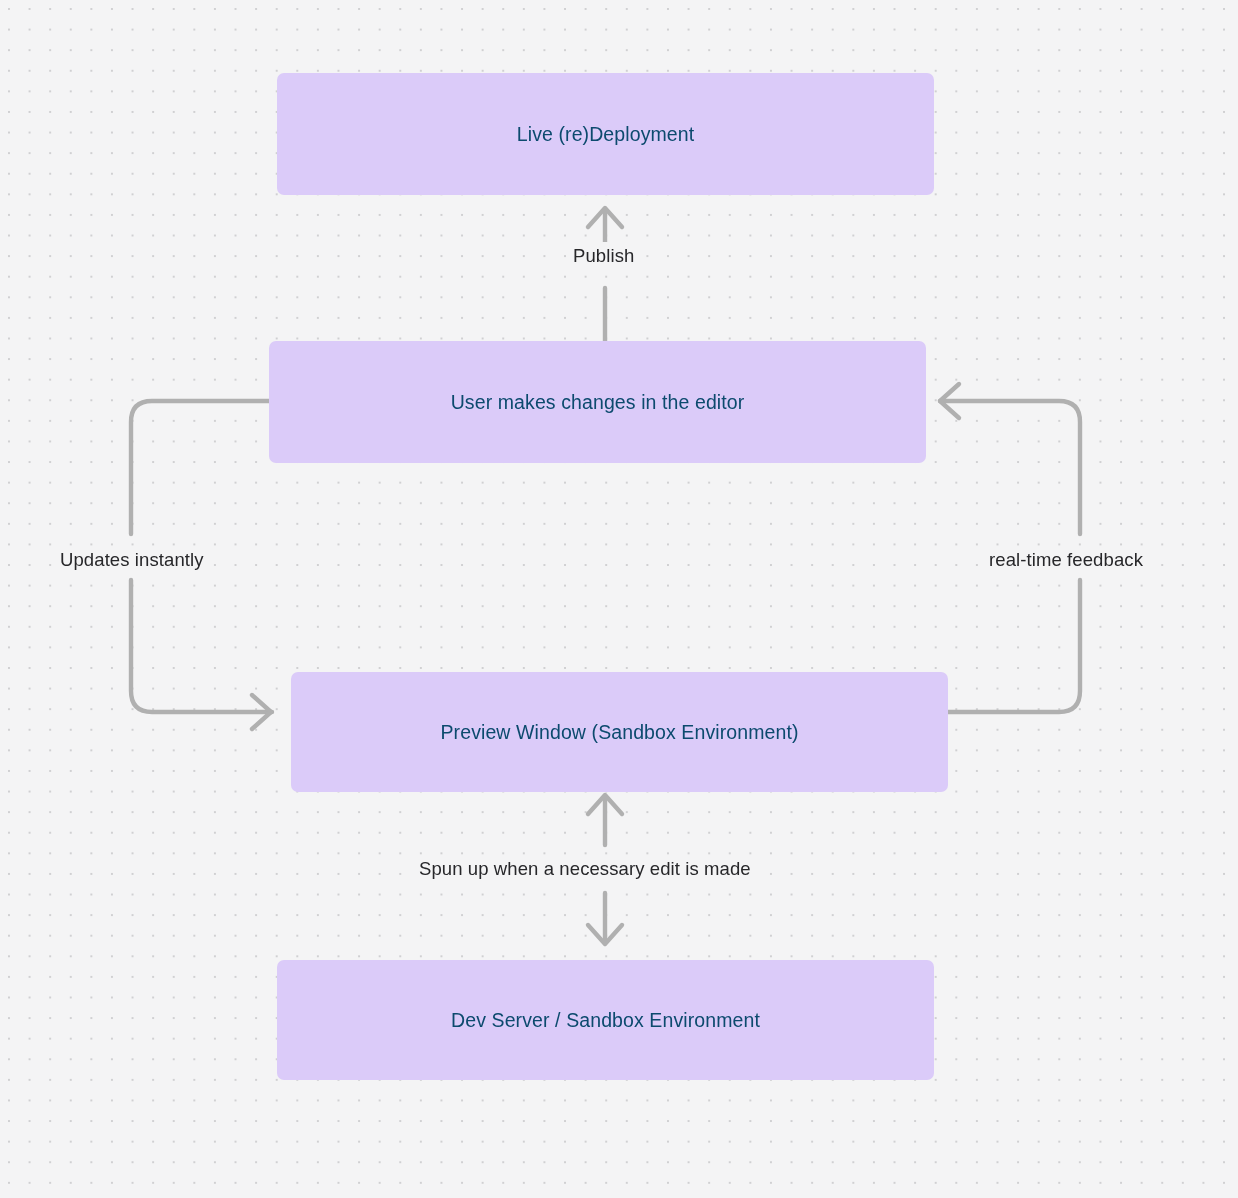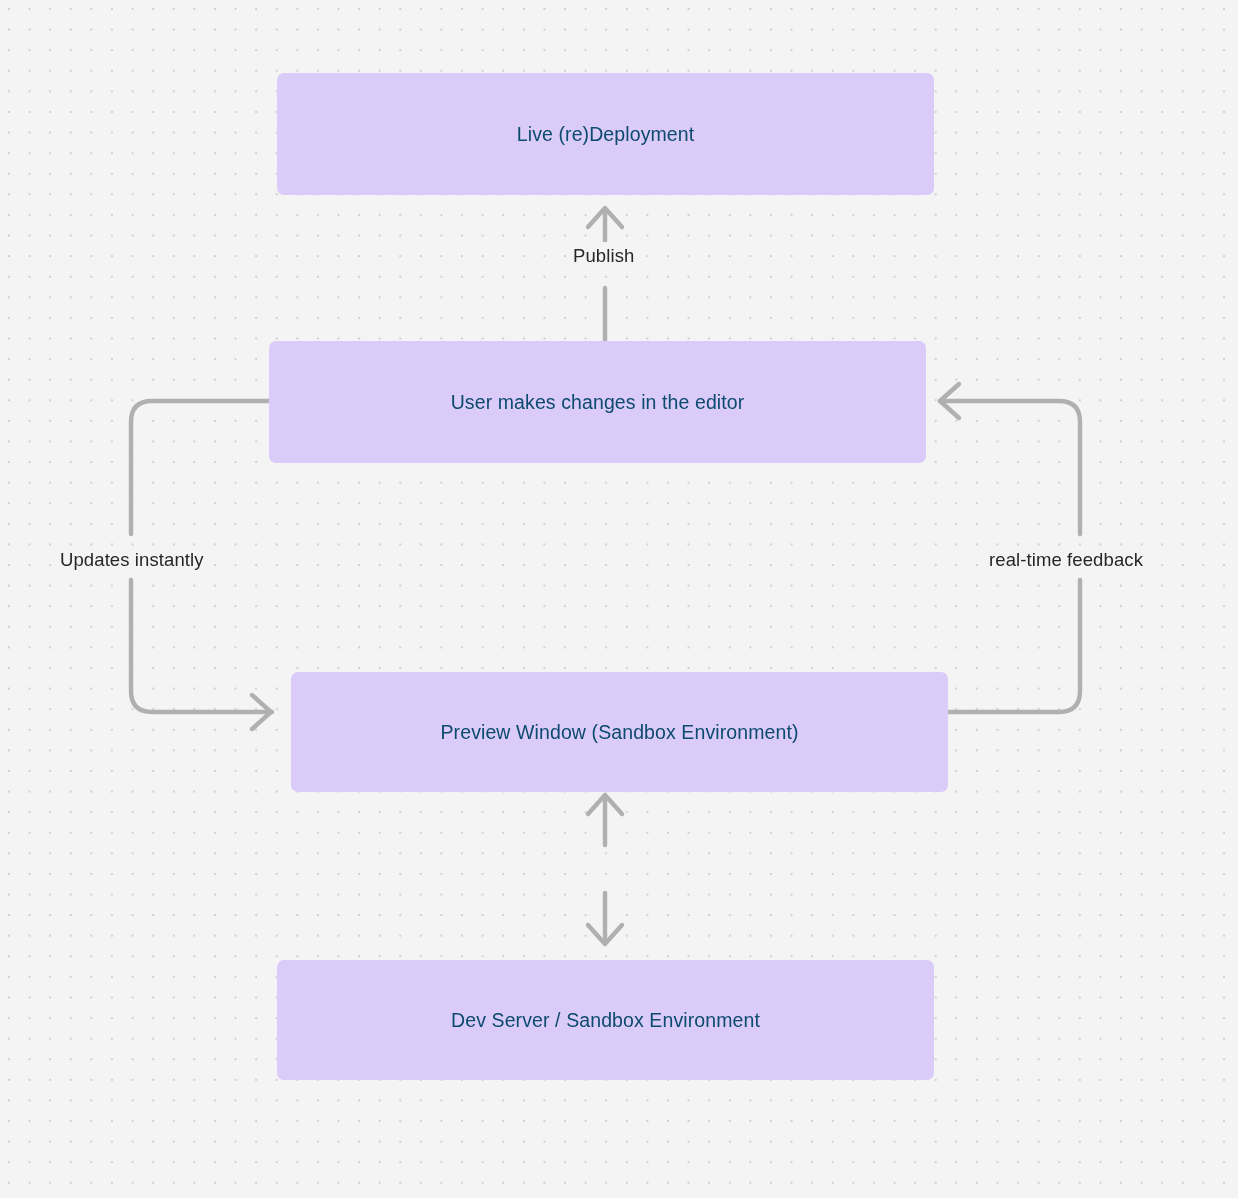--- a/index.html
+++ b/index.html
@@ -133,14 +133,15 @@
   <div class="node" id="node-devserver">
     <span class="node-label">Dev Server / Sandbox Environment</span>
   </div>
 
   <div class="edge-label" id="label-publish">Publish</div>
 
   <div class="edge-label" id="label-updates">Updates instantly</div>
 
   <div class="edge-label" id="label-realtime">real-time feedback</div>
 
+  <div class="edge-label" id="label-spun">Spun up when a necessary edit is made</div>
 
 </div>
 
 </body></html>

